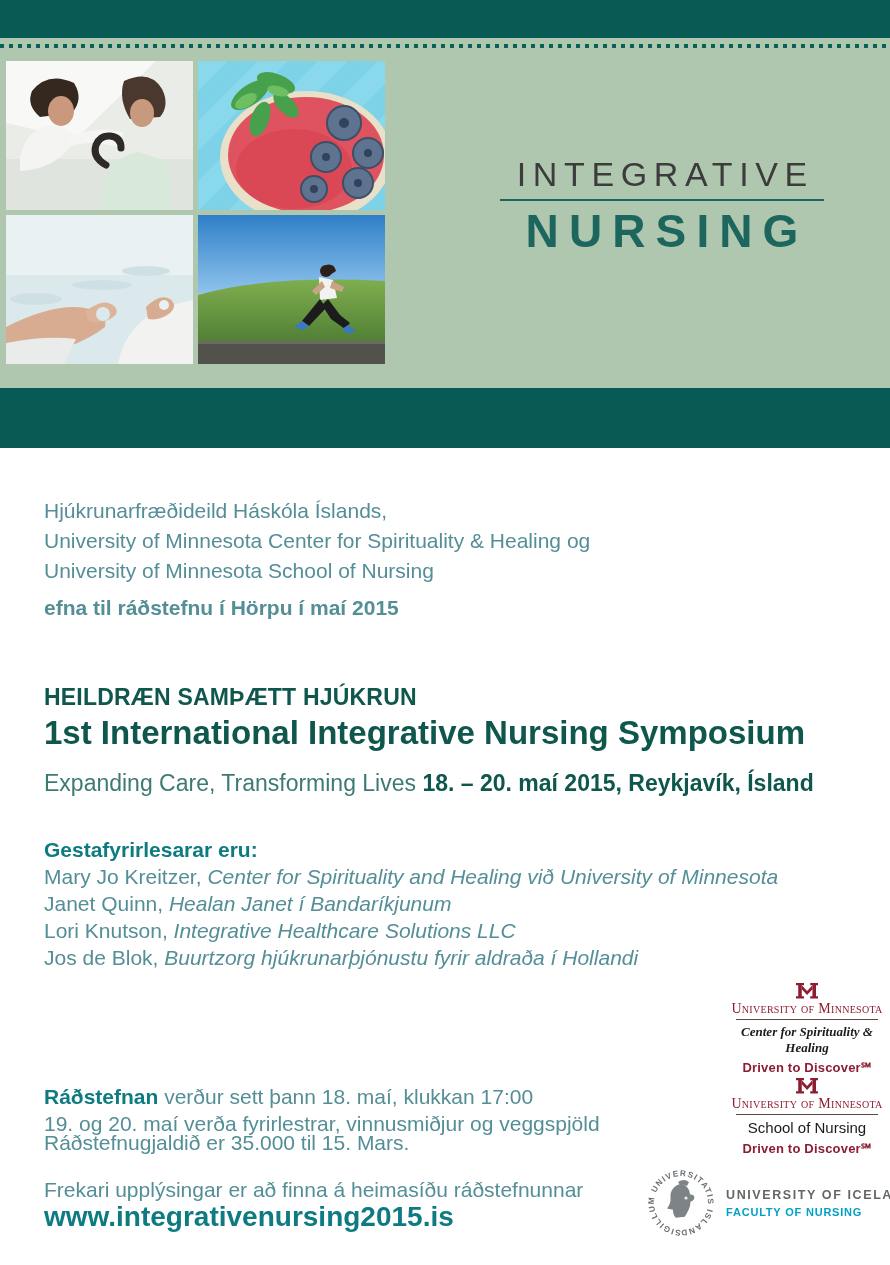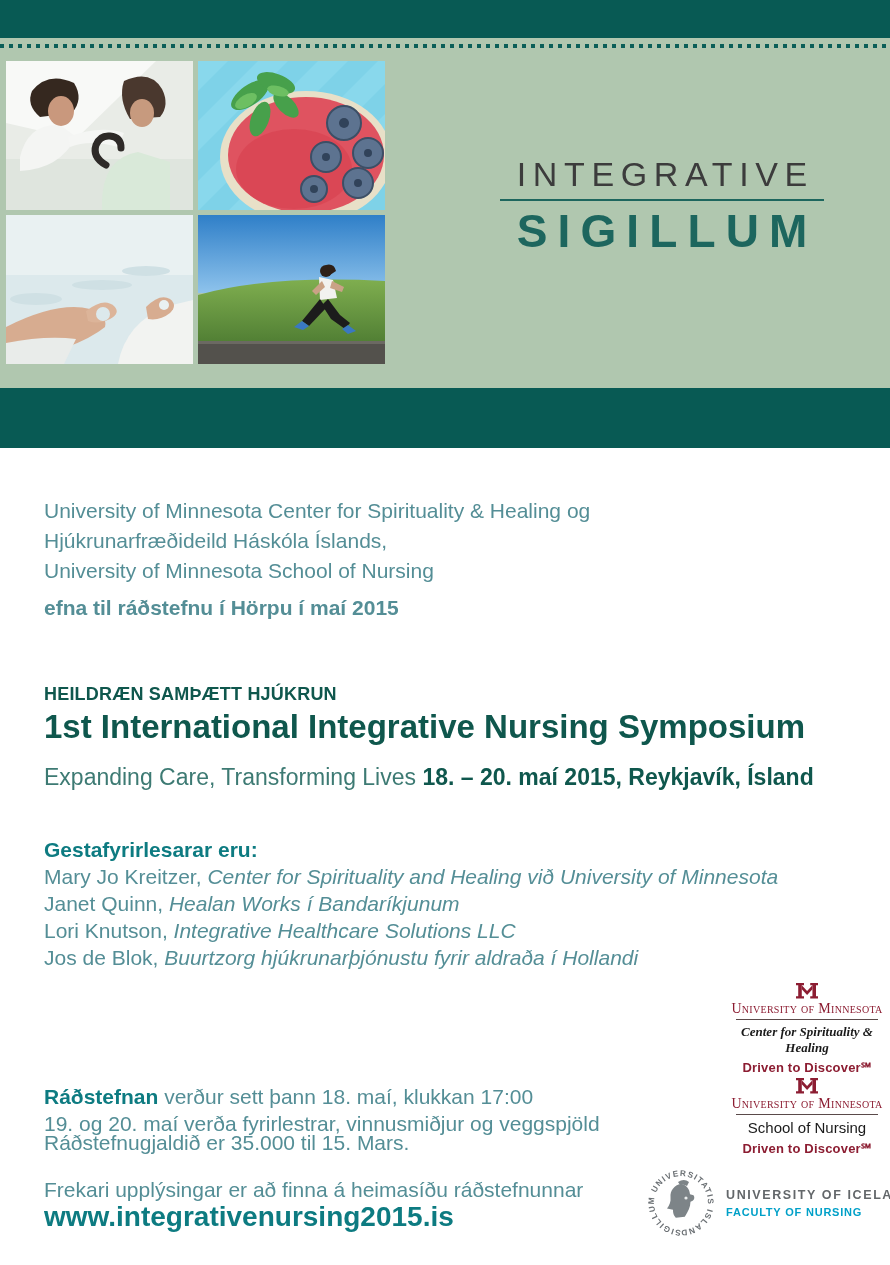--- a/index.html
+++ b/index.html
@@ -37,21 +37,21 @@
   .brand-rule{border:none;border-top:2px solid var(--brand-teal);margin:8px 0 7px;}
   .brand-bottom{font-size:46px;font-weight:700;color:var(--brand-teal);letter-spacing:0.22em;
     line-height:1;white-space:nowrap;margin-right:-0.22em;}
   .divider-band{position:absolute;left:0;top:388px;width:890px;height:60px;background:var(--teal-dark);}
 
   .intro{position:absolute;left:44px;top:496px;}
   .intro p{font-size:21px;line-height:30px;color:var(--text);}
   .intro-emphasis{margin-top:7px;font-size:22px;font-weight:700;color:var(--teal-bold);}
 
   .headline{position:absolute;left:44px;top:684px;}
-  .kicker{font-size:18px;font-weight:700;color:var(--headline);letter-spacing:0.2px;}
+  .kicker{font-size:23px;font-weight:700;color:var(--headline);letter-spacing:0.2px;}
   .title{font-size:33px;font-weight:700;color:var(--headline);margin-top:4px;line-height:1.1;}
   .subtitle{font-size:23px;color:var(--headline);margin-top:19px;}
   .subtitle .light{font-weight:400;color:#3d7a73;}
   .subtitle .strong{font-weight:700;}
 
   .speakers{position:absolute;left:44px;top:836px;font-size:21px;line-height:27px;}
   .speakers-heading{font-weight:700;color:var(--teal-bold);font-size:21px;}
   .speaker{color:var(--text);}
   .speaker .affil{font-style:italic;}
 
@@ -188,43 +188,43 @@
             <path d="M104 106 l-8 6 9 3 6 -4 z" fill="#3a78c2"></path>
             <path d="M150 110 l8 6 -8 3 -6 -5 z" fill="#3a78c2"></path>
           </g>
         </svg>
       </div>
     </div>
 
     <div class="brand">
       <div class="brand-top">INTEGRATIVE</div>
       <hr class="brand-rule">
-      <div class="brand-bottom">SIGILLUM</div>
+      <div class="brand-bottom">NURSING</div>
     </div>
   </div>
 
   <div class="divider-band"></div>
 
   <div class="intro">
+    <p>Hjúkrunarfræðideild Háskóla Íslands,</p>
     <p>University of Minnesota Center for Spirituality &amp; Healing og</p>
-    <p>Hjúkrunarfræðideild Háskóla Íslands,</p>
     <p>University of Minnesota School of Nursing</p>
     <p class="intro-emphasis">efna til ráðstefnu í Hörpu í maí 2015</p>
   </div>
 
   <div class="headline">
     <div class="kicker">HEILDRÆN SAMÞÆTT HJÚKRUN</div>
     <div class="title">1st International Integrative Nursing Symposium</div>
     <div class="subtitle"><span class="light">Expanding Care, Transforming Lives </span><span class="strong">18. – 20. maí 2015, Reykjavík, Ísland</span></div>
   </div>
 
   <div class="speakers">
     <div class="speakers-heading">Gestafyrirlesarar eru:</div>
     <div class="speaker"><span class="name">Mary Jo Kreitzer, </span><span class="affil">Center for Spirituality and Healing við University of Minnesota</span></div>
-    <div class="speaker"><span class="name">Janet Quinn, </span><span class="affil">Healan Works í Bandaríkjunum</span></div>
+    <div class="speaker"><span class="name">Janet Quinn, </span><span class="affil">Healan Janet í Bandaríkjunum</span></div>
     <div class="speaker"><span class="name">Lori Knutson, </span><span class="affil">Integrative Healthcare Solutions LLC</span></div>
     <div class="speaker"><span class="name">Jos de Blok, </span><span class="affil">Buurtzorg hjúkrunarþjónustu fyrir aldraða í Hollandi</span></div>
   </div>
 
   <div class="schedule">
     <div><span class="lead">Ráðstefnan</span><span> verður sett þann 18. maí, klukkan 17:00</span></div>
     <div>19. og 20. maí verða fyrirlestrar, vinnusmiðjur og veggspjöld</div>
   </div>
 
   <div class="fee">Ráðstefnugjaldið er 35.000 til 15. Mars.</div>

